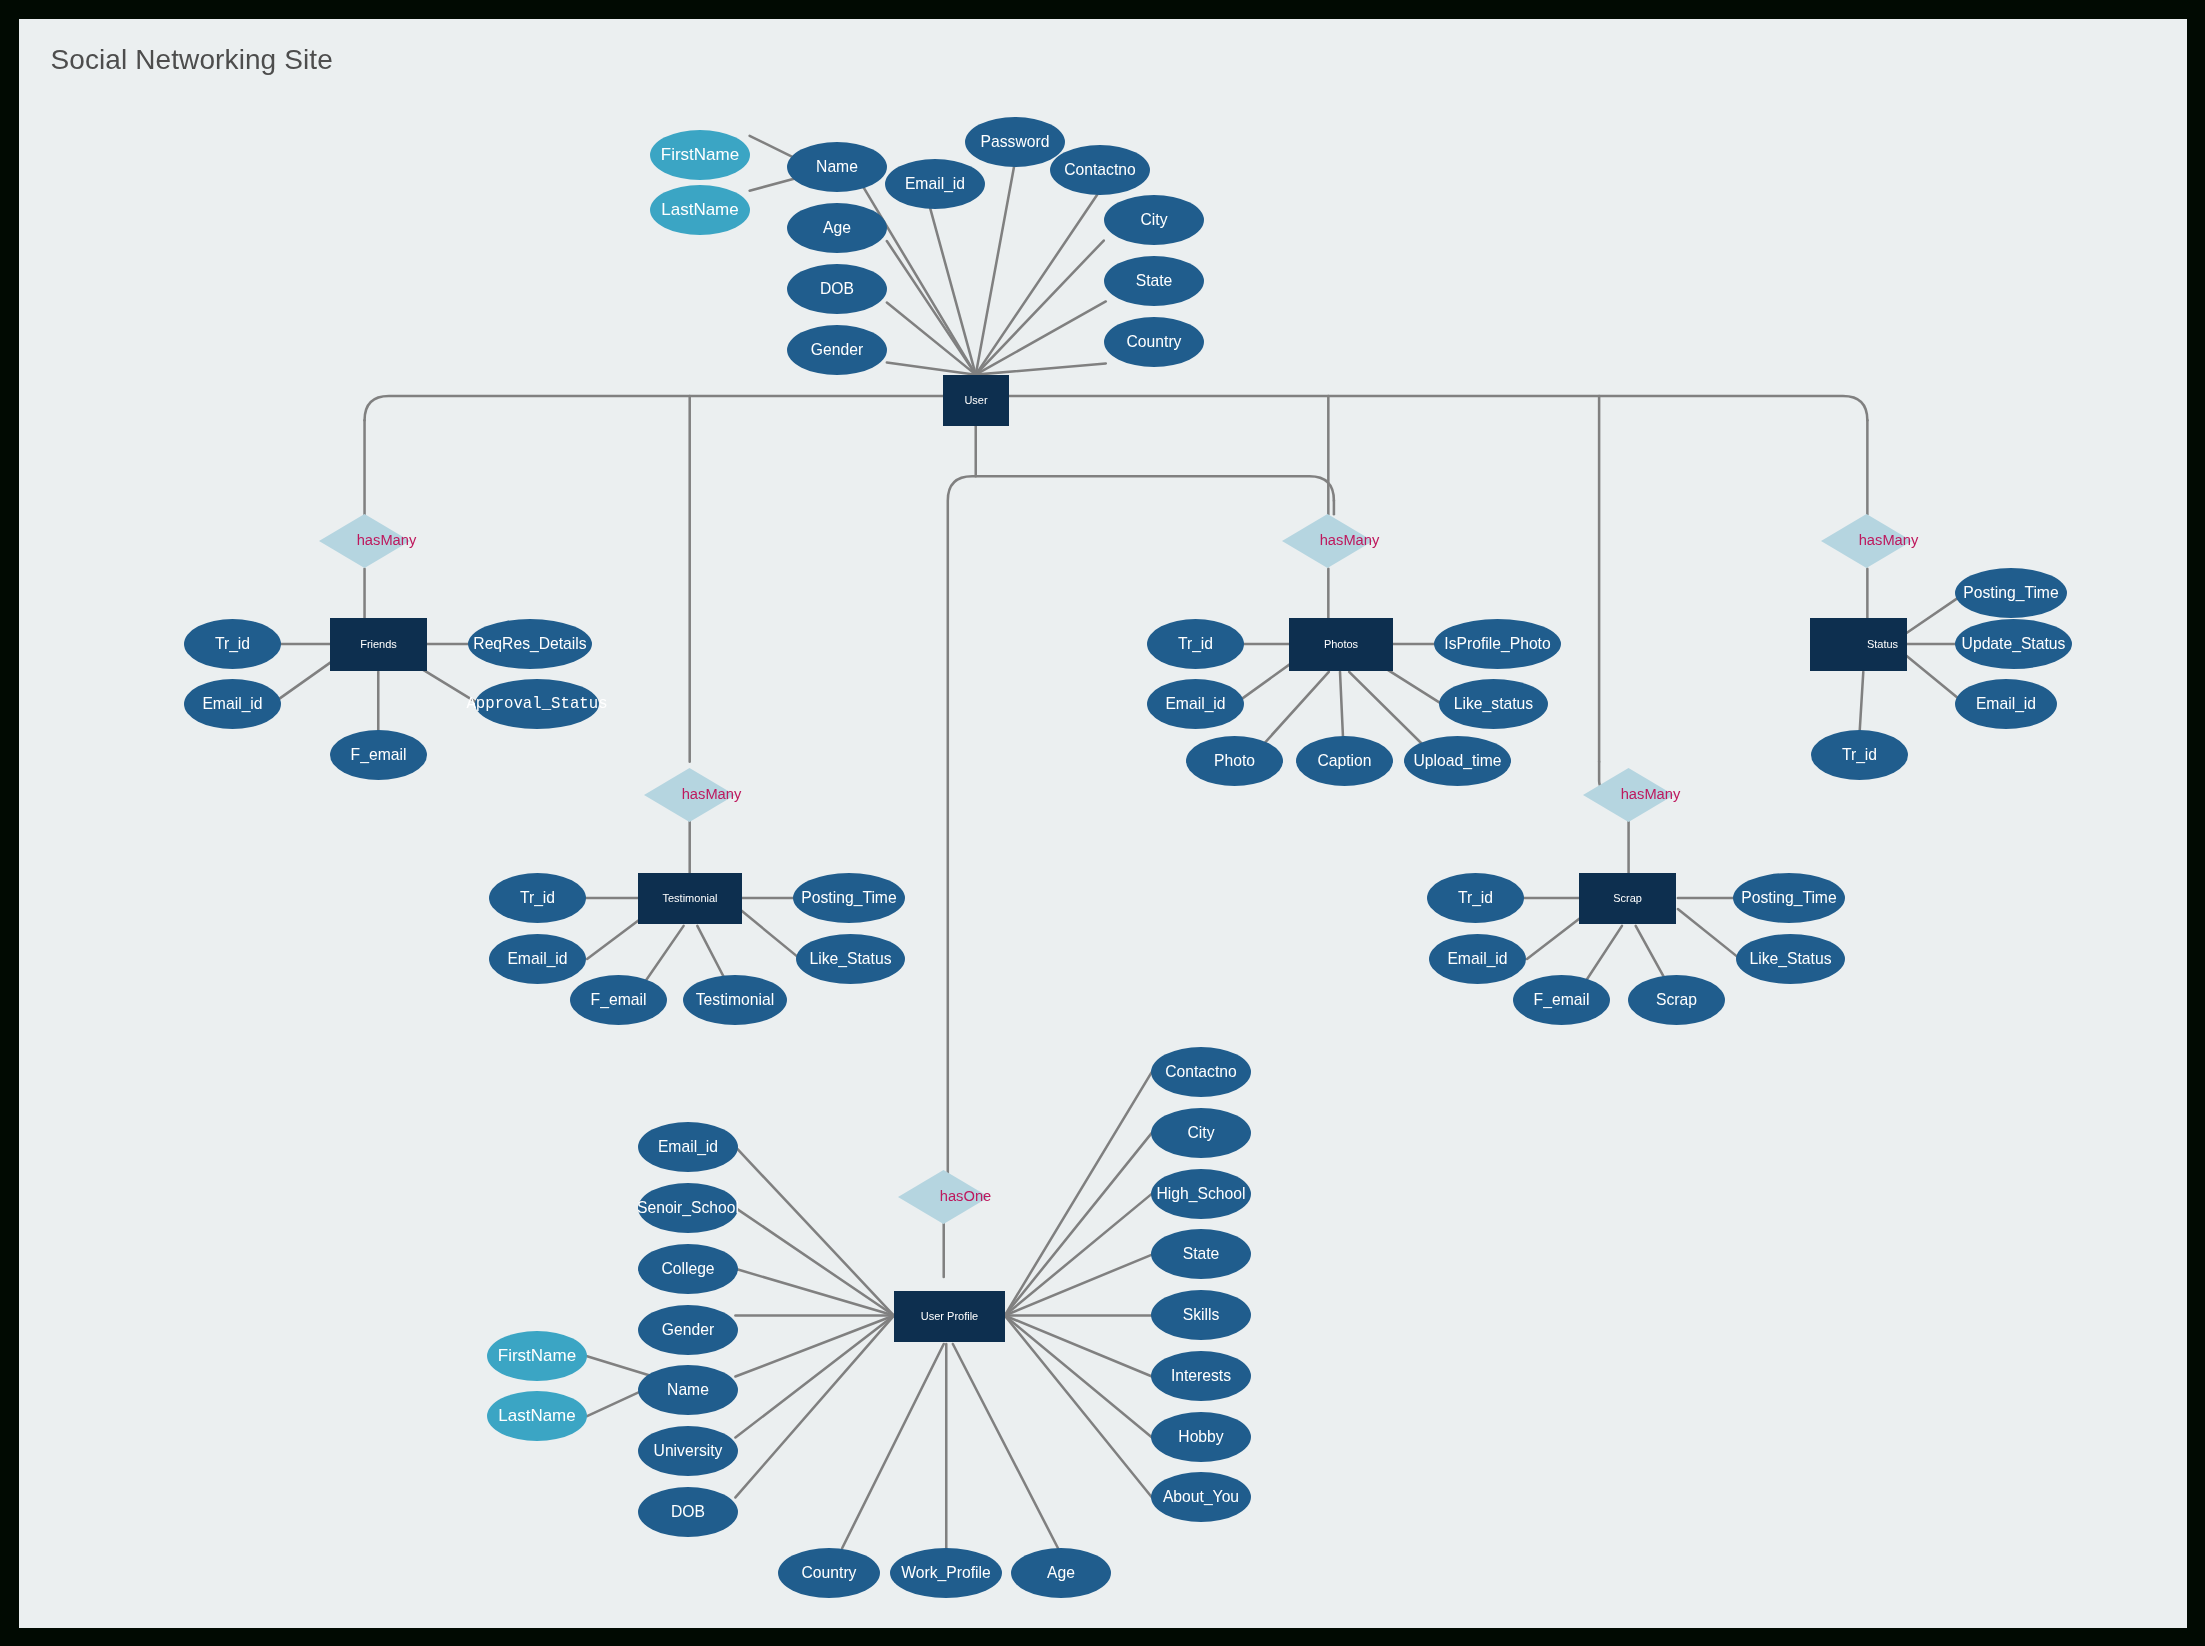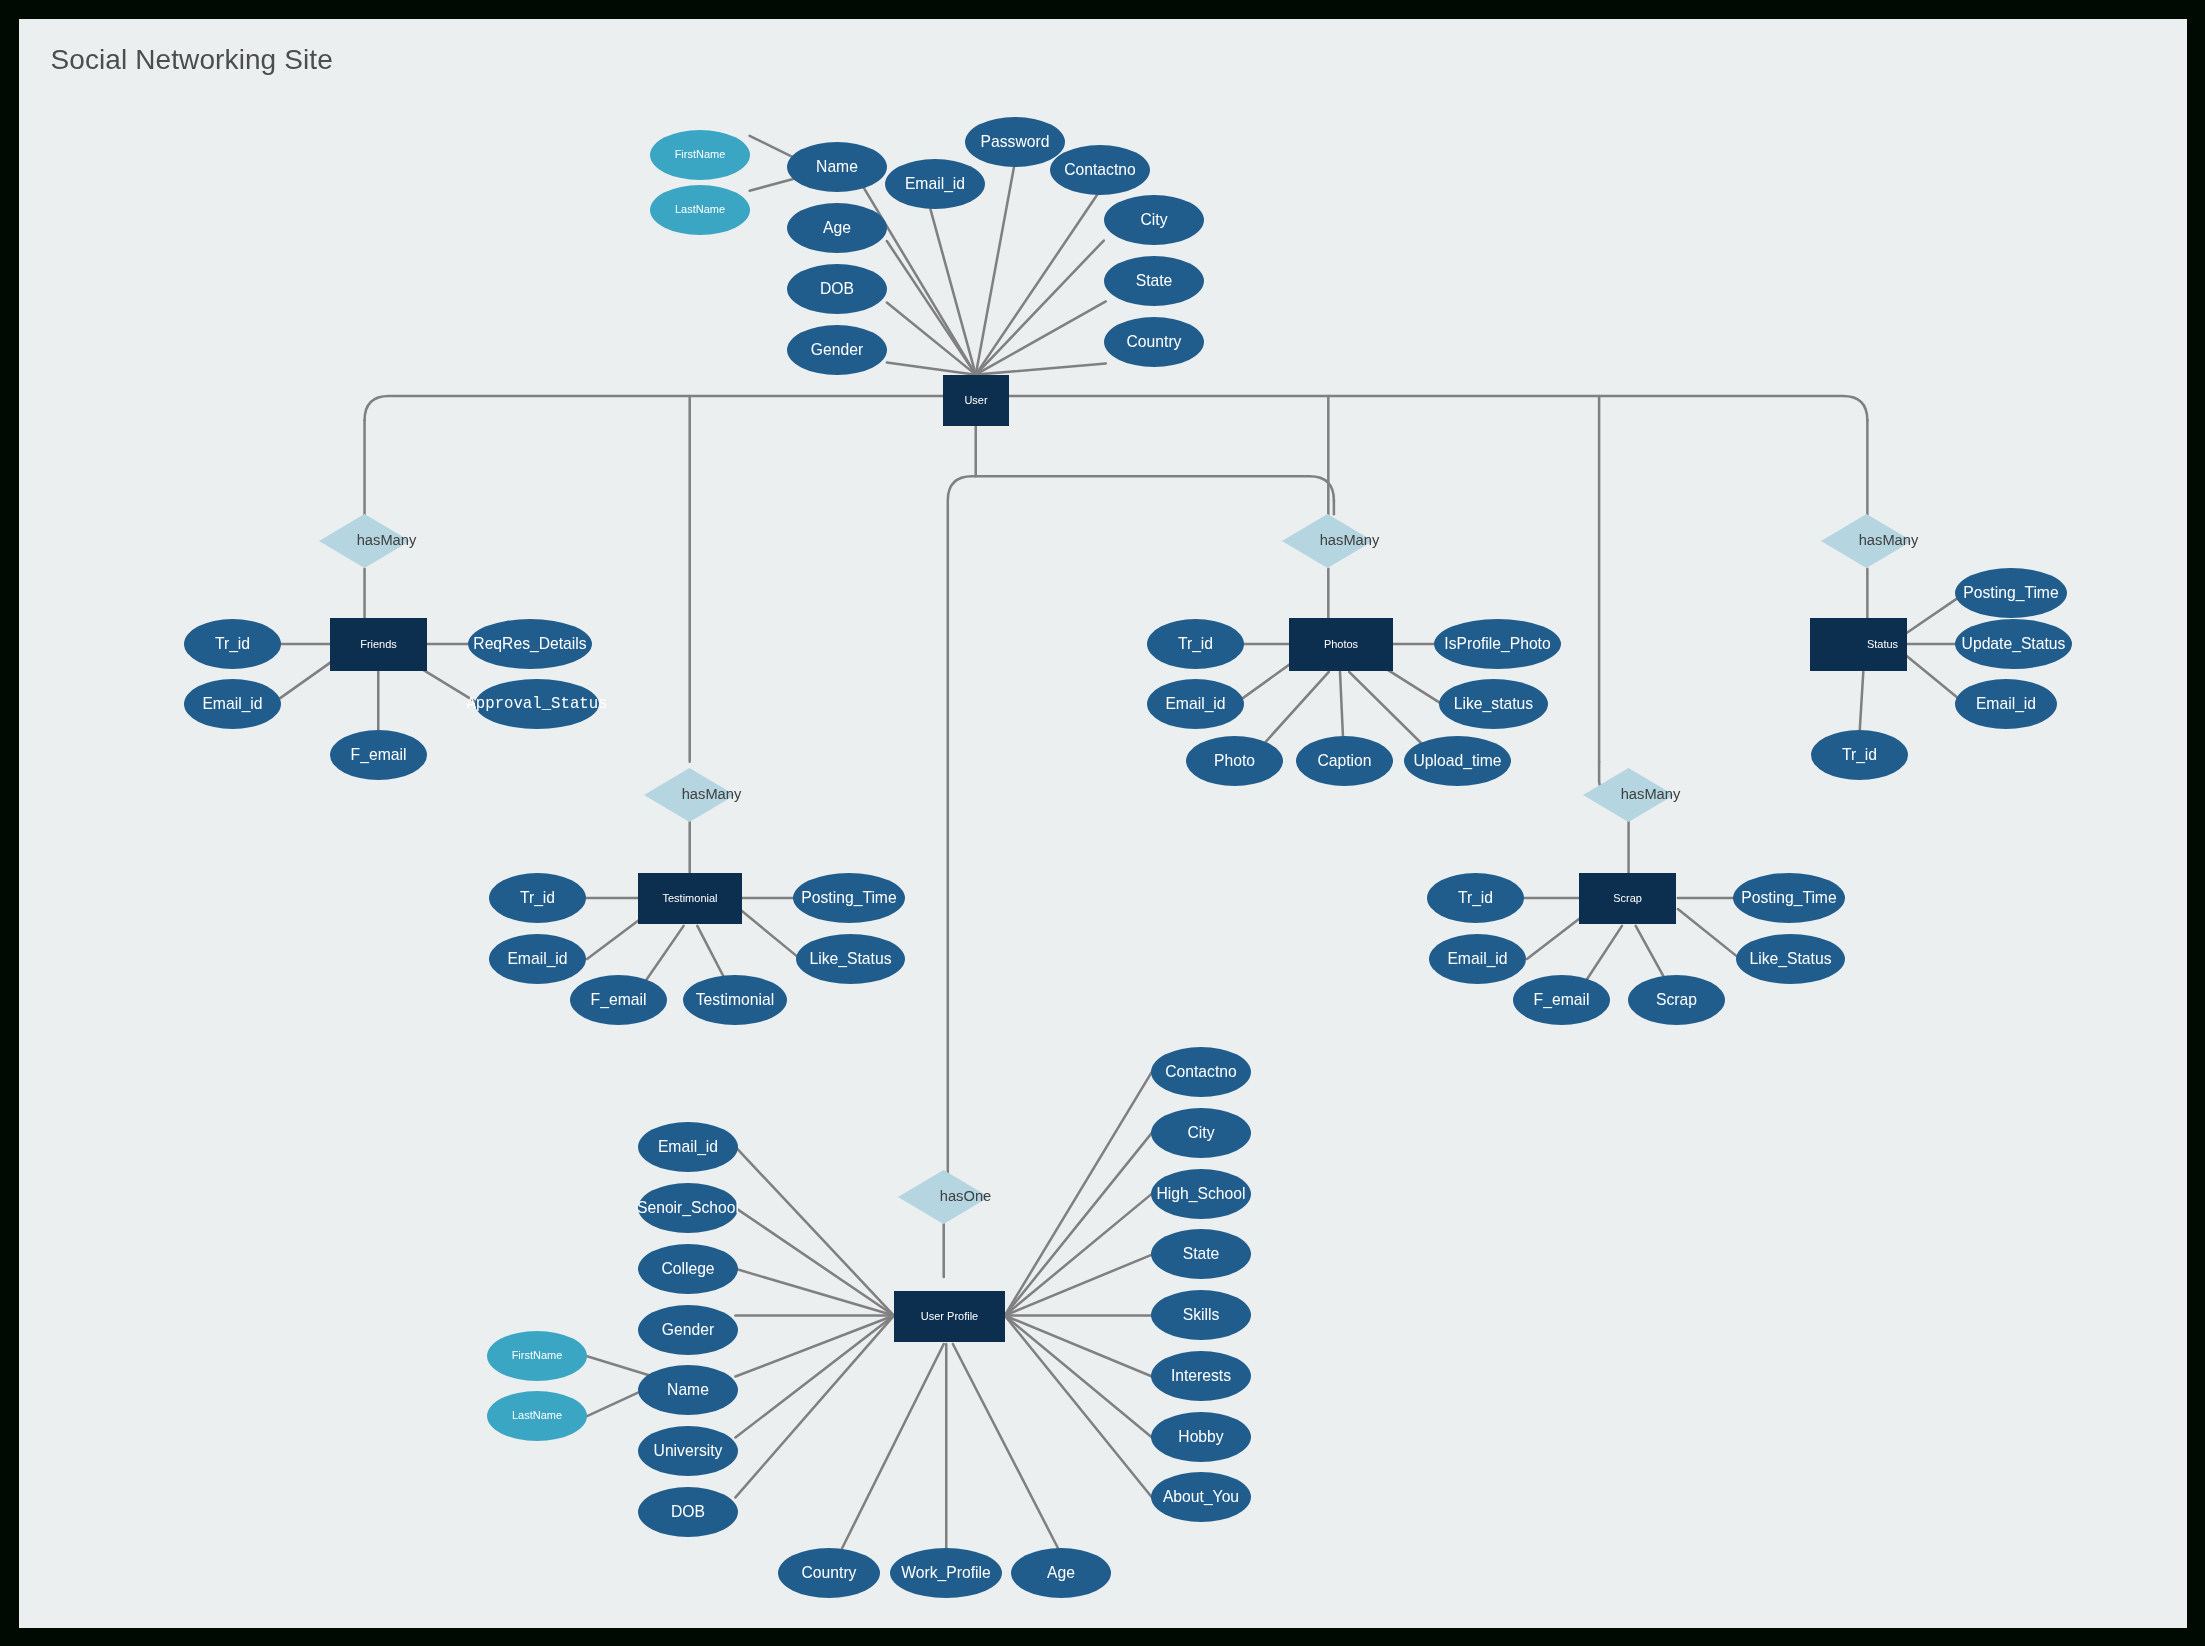--- a/index.html
+++ b/index.html
@@ -54,37 +54,37 @@
     font-size: 11px;
   }
   .attr {
     background: #205d8d;
     border-radius: 50%;
     font-size: 15.7px;
   }
   .subattr {
     background: #3ba5c4;
     border-radius: 50%;
-    font-size: 11px;
+    font-size: 17px;
   }
   .rel {
     background: transparent;
     font-size: 14.7px;
   }
   .rel .diamond {
     position: absolute;
     left: 0; top: 0;
     width: 100%; height: 100%;
     background: #b5d5e0;
     clip-path: polygon(50% 0%, 100% 50%, 50% 100%, 0% 50%);
   }
   .rel .rlabel {
     position: relative;
     z-index: 2;
-    color: #404040;
+    color: #be185d;
     padding-left: 44px;
   }
 </style>
 </head>
 <body>
 
 <div id="canvas">
 
   <div id="page-title">Social Networking Site</div>
 

